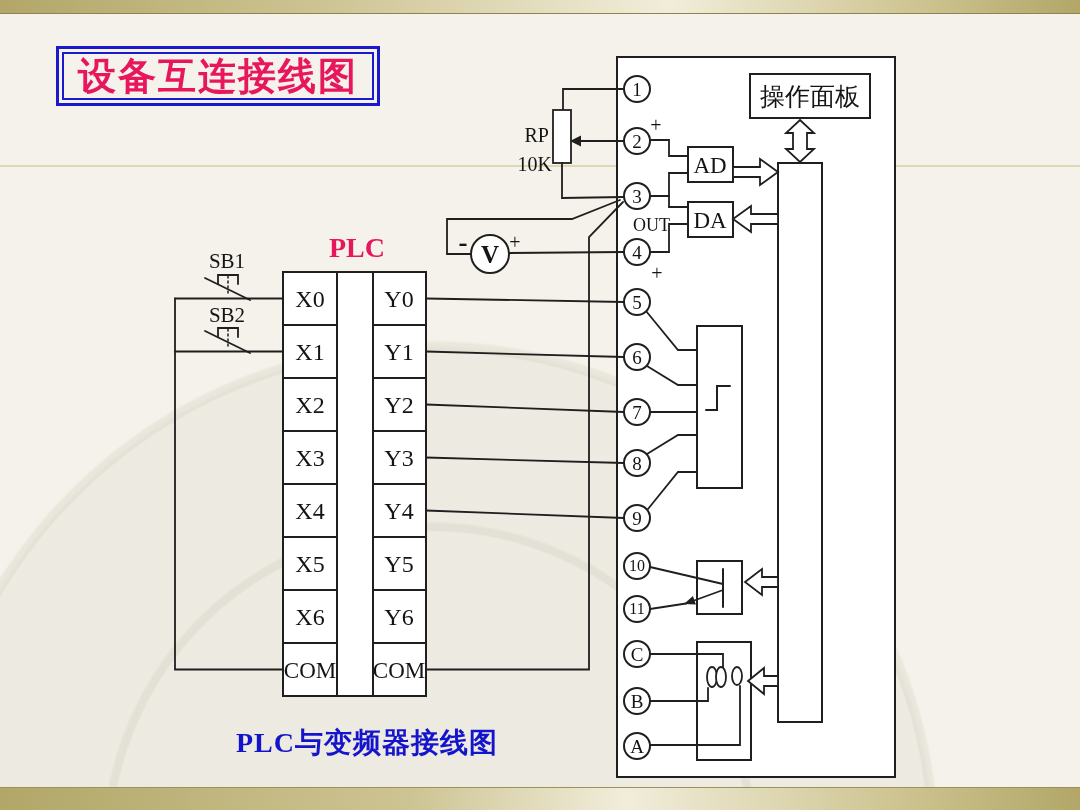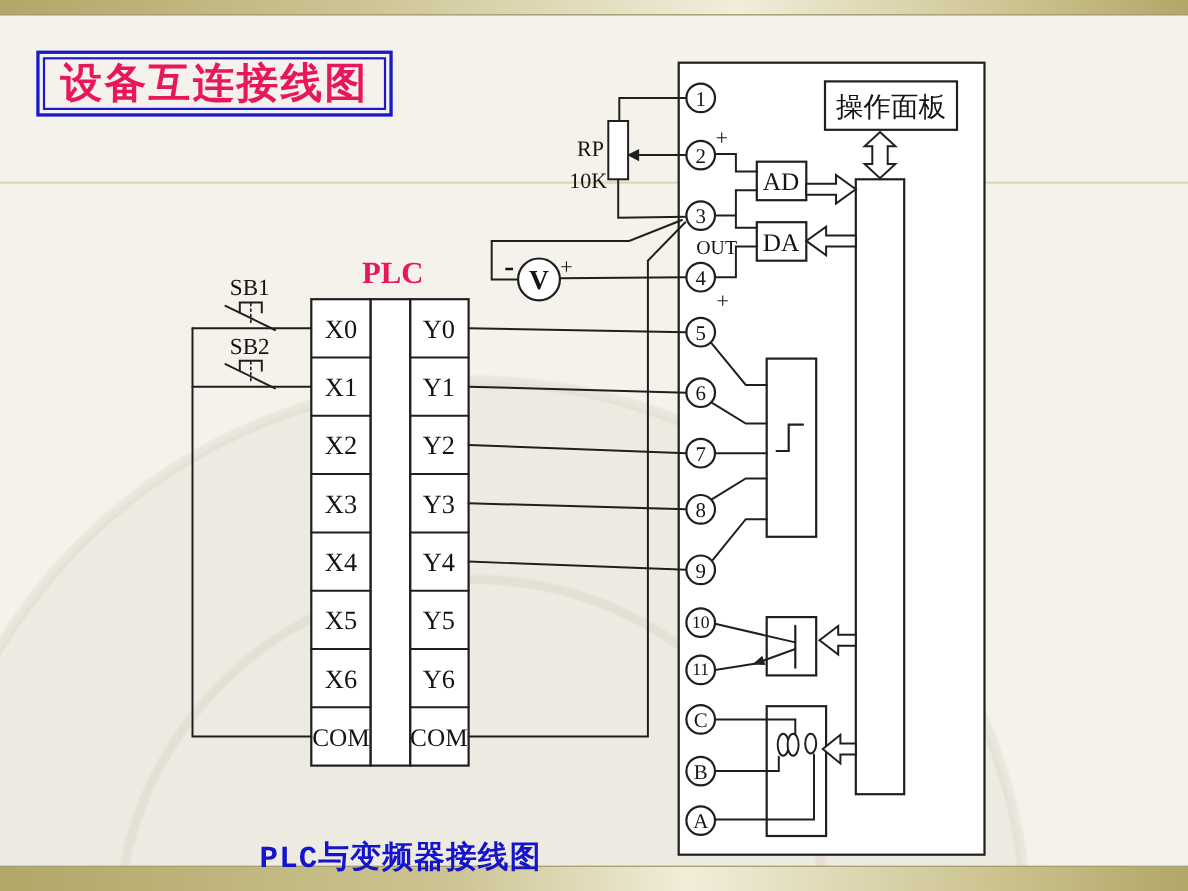--- a/index.html
+++ b/index.html
@@ -10,25 +10,25 @@
     border-bottom:1px solid #8d844f;}
   .bottombar{position:absolute;left:0;top:787px;width:1080px;height:23px;
     background:linear-gradient(90deg,#b2a768 0%,#cdc493 38%,#f1edda 58%,#cfc694 82%,#b2a768 100%);
     border-top:1px solid #9a9158;}
   .hrule{position:absolute;left:0;top:165px;width:1080px;height:2px;background:#d9d0a4;opacity:.8;}
   .fan{position:absolute;left:0;top:0;width:1080px;height:810px;pointer-events:none;
     background:
       radial-gradient(circle at 430px 850px, rgba(150,140,112,0.07) 0 500px, transparent 505px),
       radial-gradient(circle at 430px 850px, transparent 318px, rgba(140,130,100,0.10) 320px 326px, transparent 329px),
       radial-gradient(circle at 430px 850px, transparent 498px, rgba(140,130,100,0.10) 500px 507px, transparent 510px);}
-  .title-box{position:absolute;left:33px;top:46px;border:3px solid #1a1acc;padding:3px;}
+  .title-box{position:absolute;left:56px;top:46px;border:3px solid #1a1acc;padding:3px;}
   .title-inner{border:2px solid #1a1acc;padding:0 14px;height:44px;display:flex;align-items:center;}
   .title-text{font-weight:bold;font-size:38px;line-height:1;color:#e8175d;letter-spacing:2px;}
-  .caption{position:absolute;left:236px;top:724px;font-family:Liberation Mono, monospace;
-           font-weight:bold;font-size:28px;color:#1414cc;letter-spacing:1px;margin-top:36px;}
+  .caption{position:absolute;left:236px;top:724px;font-family:Liberation Serif, serif;
+           font-weight:bold;font-size:28px;color:#1414cc;letter-spacing:1px;}
   .vfd-label{position:absolute;left:843px;top:337px;writing-mode:vertical-rl;text-orientation:upright;
              font-weight:bold;font-size:29px;line-height:1;letter-spacing:4px;color:#ec1166;}
   svg text{font-family:"Liberation Serif",serif;fill:#141414;}
   .pink{fill:#e8175d;font-weight:bold;}
 </style>
 </head>
 <body>
 
 <div class="slide">
   <div class="fan"></div>

